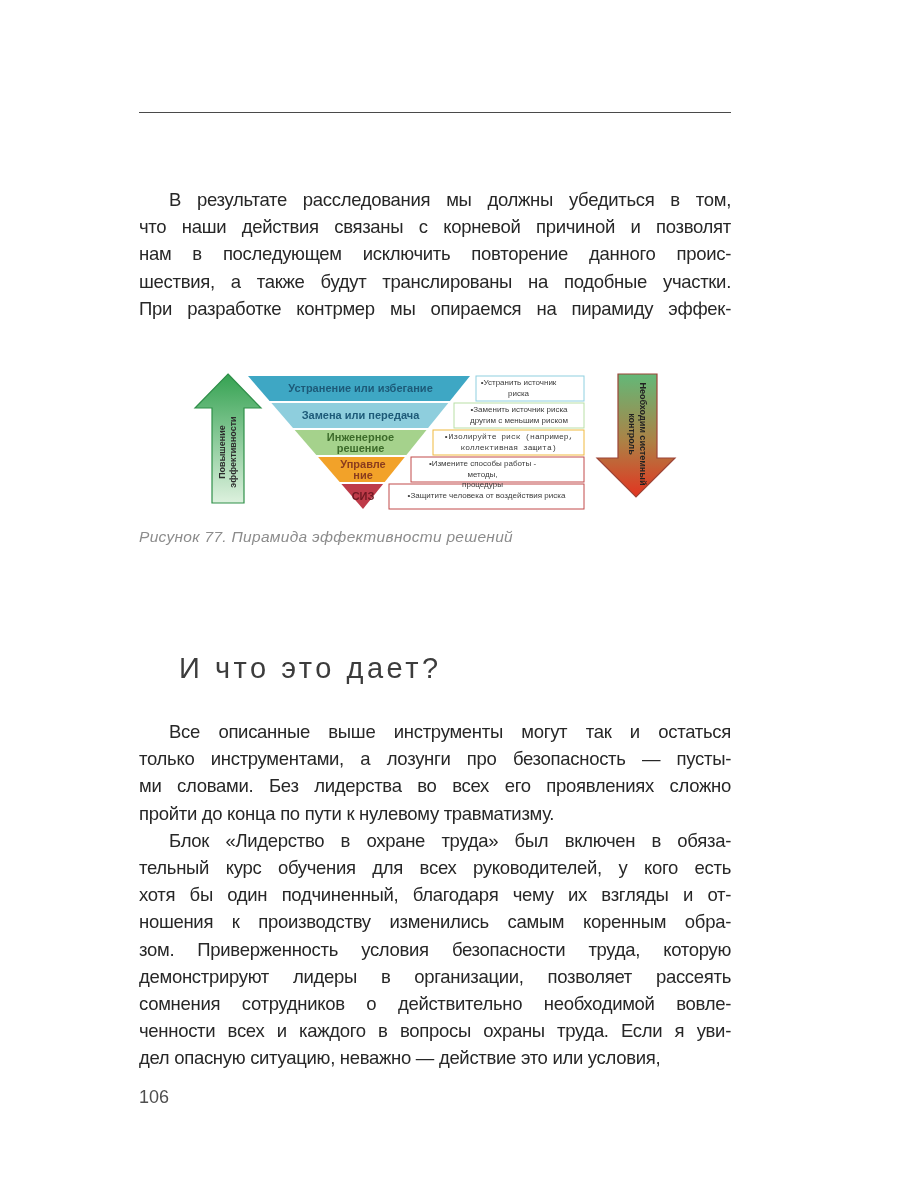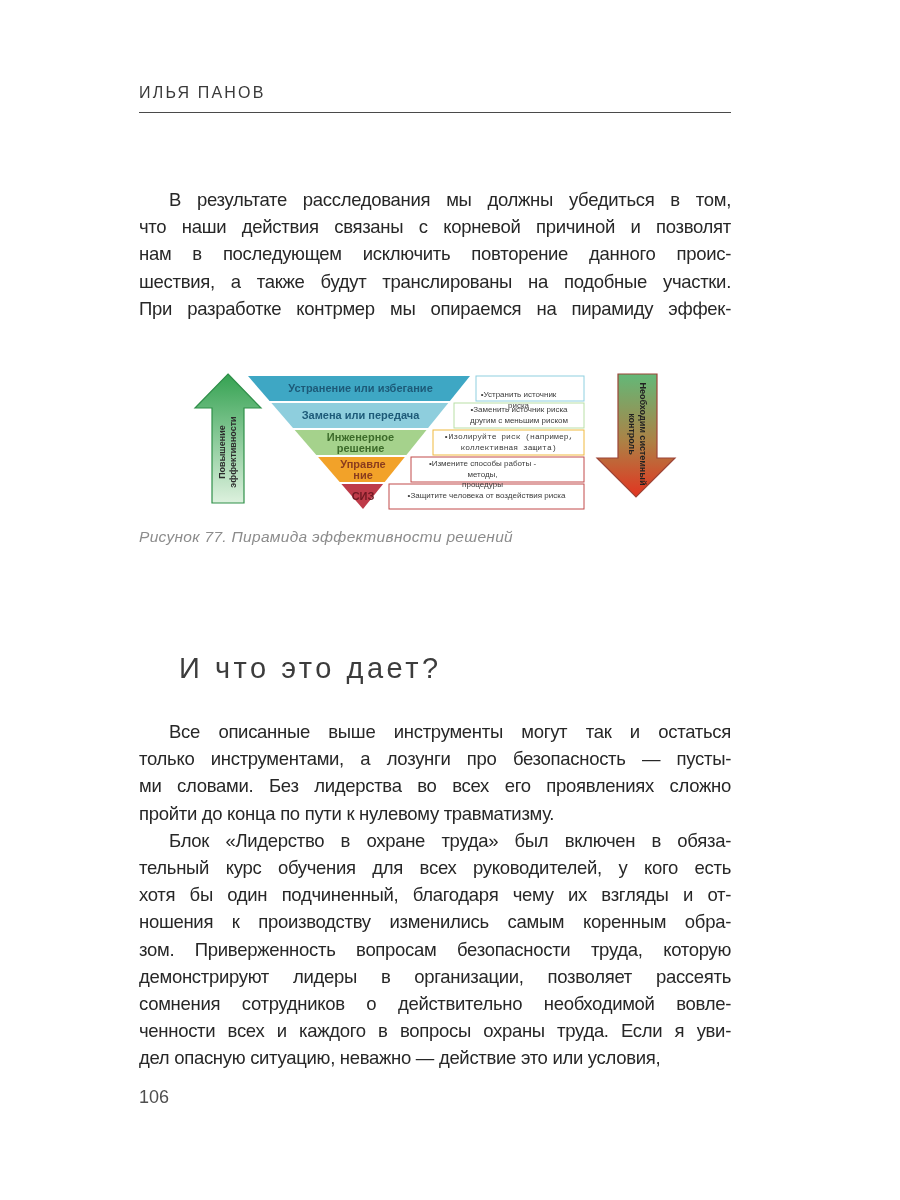--- a/index.html
+++ b/index.html
@@ -58,21 +58,20 @@
   .pagenum{
     position:absolute;left:139px;top:1087px;
     font-size:18px;color:#4f4f4f;
   }
 </style>
 </head>
 <body>
 
 <div class="page">
 
-  <div class="author">ИЛЬЯ ПАНОВ</div>
   <div class="rule"></div>
 
   <div class="para-block intro para">
       <div class="line first">В результате расследования мы должны убедиться в том,</div>
       <div class="line">что наши действия связаны с корневой причиной и позволят</div>
       <div class="line">нам в последующем исключить повторение данного проис-</div>
       <div class="line">шествия, а также будут транслированы на подобные участки.</div>
       <div class="line">При разработке контрмер мы опираемся на пирамиду эффек-</div>
     </div>
 
@@ -118,21 +117,21 @@
         <div class="line last">решение</div>
       </div>
     <div class="band-label" style="left: 130px; top: 97px; width: 80px; color: rgb(138, 60, 30);">
         <div class="line first">Управле</div>
         <div class="line last">ние</div>
       </div>
     <div class="band-label" style="left: 145px; top: 129px; width: 50px; color: rgb(111, 24, 34);">
         <div class="line first last">СИЗ</div>
       </div>
 
-    <div class="action" style="left:285px;top:16px;width:81px;margin-top:12px;">
+    <div class="action" style="left:285px;top:16px;width:81px;">
         <div class="line first">•Устранить источник</div>
         <div class="line last">риска</div>
       </div>
     <div class="action" style="left:263px;top:43px;width:126px;">
         <div class="line first">•Заменить источник риска</div>
         <div class="line last">другим с меньшим риском</div>
       </div>
     <div class="action" style="left:242px;top:70px;width:147px;font-family:Liberation Mono, monospace;">
         <div class="line first">•Изолируйте риск (например,</div>
         <div class="line last">коллективная защита)</div>
@@ -164,21 +163,21 @@
         <div class="line first">Все описанные выше инструменты могут так и остаться</div>
         <div class="line">только инструментами, а лозунги про безопасность — пусты-</div>
         <div class="line">ми словами. Без лидерства во всех его проявлениях сложно</div>
         <div class="line last">пройти до конца по пути к нулевому травматизму.</div>
       </div>
     <div class="para">
         <div class="line first">Блок «Лидерство в охране труда» был включен в обяза-</div>
         <div class="line">тельный курс обучения для всех руководителей, у кого есть</div>
         <div class="line">хотя бы один подчиненный, благодаря чему их взгляды и от-</div>
         <div class="line">ношения к производству изменились самым коренным обра-</div>
-        <div class="line">зом. Приверженность вопросам безопасности труда, которую</div>
+        <div class="line">зом. Приверженность условия безопасности труда, которую</div>
         <div class="line">демонстрируют лидеры в организации, позволяет рассеять</div>
         <div class="line">сомнения сотрудников о действительно необходимой вовле-</div>
         <div class="line">ченности всех и каждого в вопросы охраны труда. Если я уви-</div>
         <div class="line last">дел опасную ситуацию, неважно — действие это или условия,</div>
       </div>
   </div>
 
   <div class="pagenum">106</div>
 
 </div>

